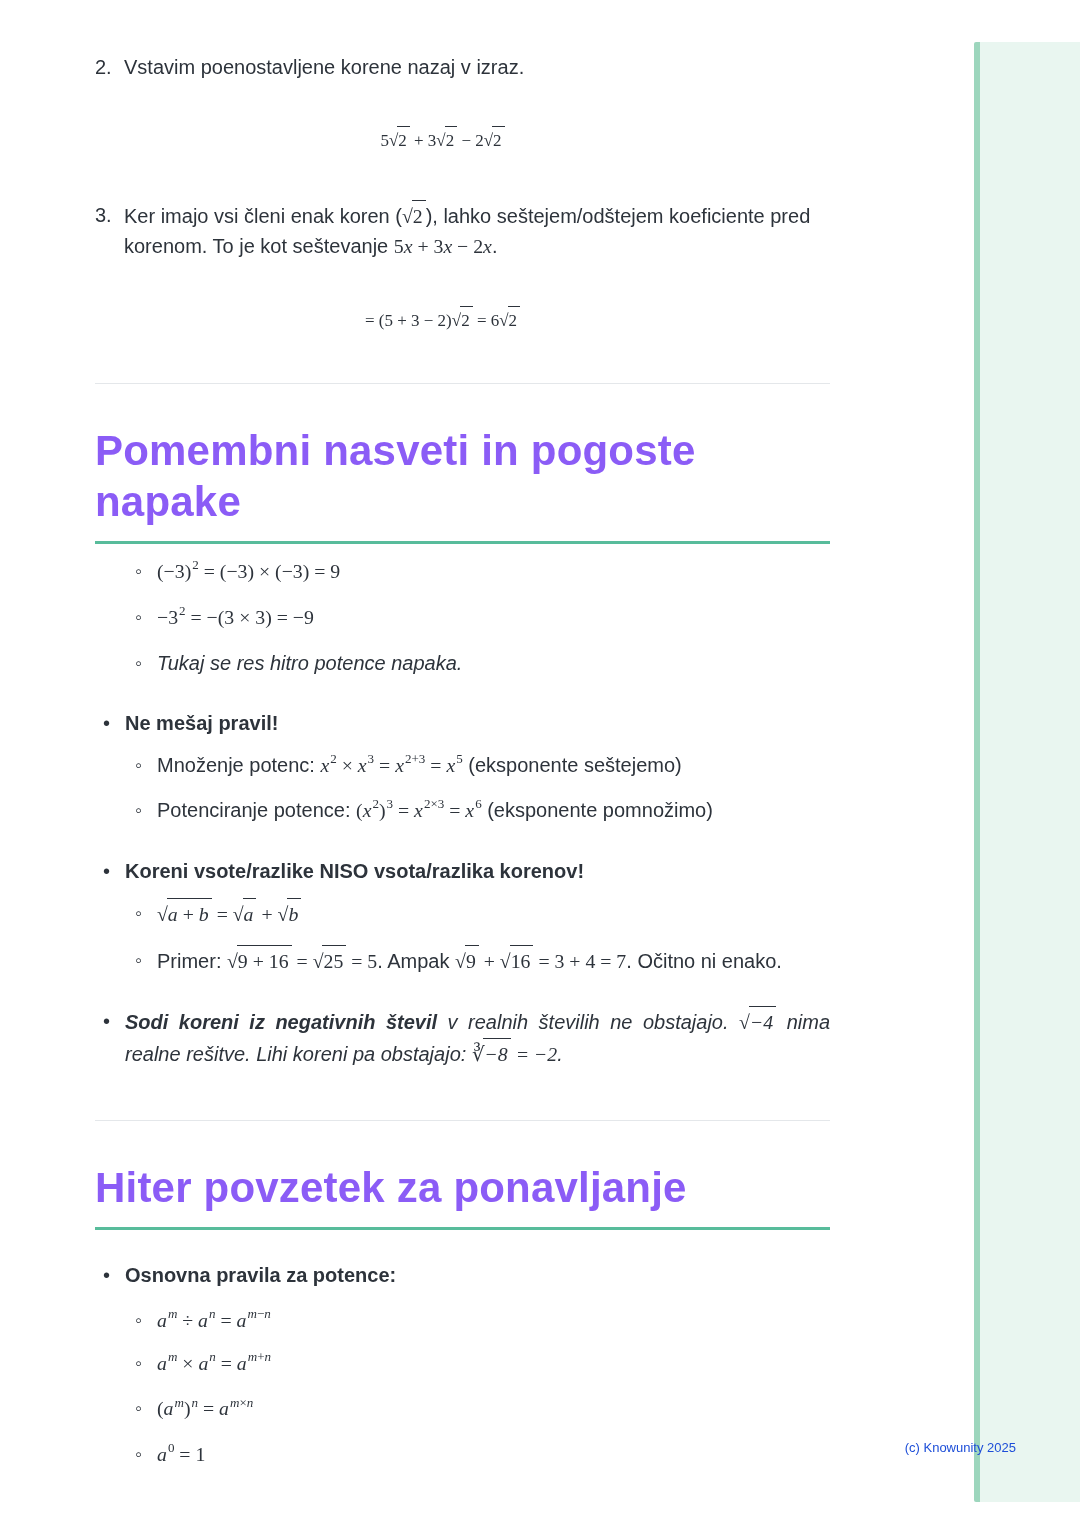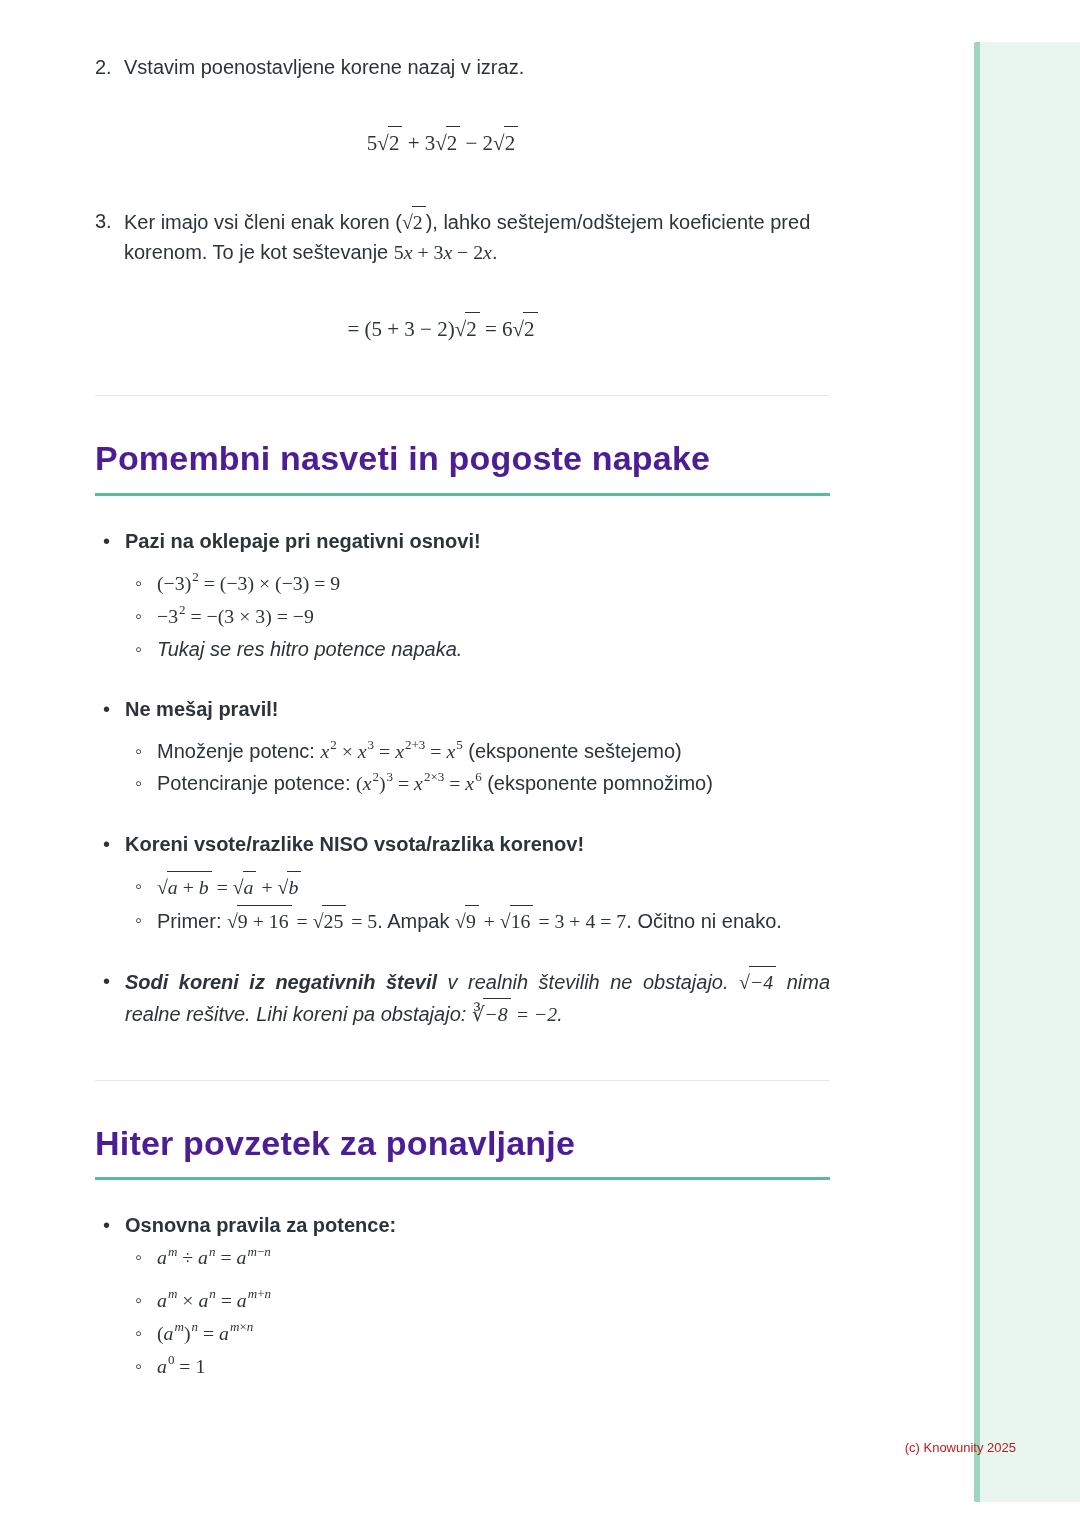--- a/index.html
+++ b/index.html
@@ -35,67 +35,67 @@
     line-height:1.5;
     z-index:2;
   }
   
   .olitem{display:flex;gap:9px;margin:0;}
   .olitem .num{flex:none;min-width:20px;}
   .olitem .itext{margin:0;flex:1;}
   .dmath{
     text-align:center;
     font-family:"Liberation Serif","DejaVu Serif",serif;
-    font-size:21px;
+    font-size:17px;
     margin:44px 40px 46px 0;
   }
   .divider{
     border:none;
     border-top:1px solid #e4e7ea;
     margin:50px 0 0 0;
   }
   
   .h{
-    font-size:34px;
+    font-size:42px;
     line-height:1.2;
     font-weight:700;
-    color:#4c1d95;
+    color:#8b5cf6;
     margin:42px 0 0 0;
     letter-spacing:.2px;
   }
   .hrule{
     height:3px;
     background:#58bc9b;
     margin-top:14px;
   }
   
   .li1{position:relative;padding-left:30px;margin-top:30px;}
   .li1::before{content:"•";position:absolute;left:8px;top:0;}
   .li1 p{margin:0;}
   .lead{font-weight:700;}
-  .li2{position:relative;padding-left:62px;margin-top:2px;}
+  .li2{position:relative;padding-left:62px;margin-top:15px;}
   .li2::before{content:"◦";position:absolute;left:40px;top:0;}
   .li2 p{margin:0;}
   .inote{font-style:italic;}
   .just{text-align:justify;font-style:italic;}
   .first-sub{margin-top:12px;}
   
   .math{font-family:"Liberation Serif","DejaVu Serif",serif;font-size:0.99em;}
   .mvar{font-style:italic;}
   sup{font-size:.66em;line-height:0;position:relative;top:-.1em;vertical-align:super;margin-left:1px;}
   .sqrt{display:inline-block;white-space:nowrap;}
   .rsign{display:inline-block;}
   .rad{display:inline-block;border-top:1.4px solid currentColor;padding:1px 3px 0 1px;margin-left:-1px;}
   
   .footer{
     position:absolute;
     top:1440px;
     right:64px;
     font-size:13px;
-    color:#b91c1c;
+    color:#1d4ed8;
     z-index:3;
   }
 </style>
 </head>
 <body>
 
 <div class="page">
   <div class="rail"></div>
 
   <main class="content">
@@ -113,23 +113,20 @@
       </div>
       <p class="dmath">= (5 + 3 − 2)<span class="sqrt"><span class="rsign">√</span><span class="rad">2</span></span> = 6<span class="sqrt"><span class="rsign">√</span><span class="rad">2</span></span></p>
     </section>
 
     <hr class="divider">
 
     <section>
       <h1 class="h">Pomembni nasveti in pogoste napake</h1>
       <div class="hrule"></div>
 
-      <div class="li1">
-        <p class="lead">Pazi na oklepaje pri negativni osnovi!</p>
-      </div>
       <div class="li2 first-sub">
         <p><span class="math">(−3)<sup>2</sup> = (−3) × (−3) = 9</span></p>
       </div>
       <div class="li2">
         <p><span class="math">−3<sup>2</sup> = −(3 × 3) = −9</span></p>
       </div>
       <div class="li2">
         <p class="inote">Tukaj se res hitro potence napaka.</p>
       </div>
 

